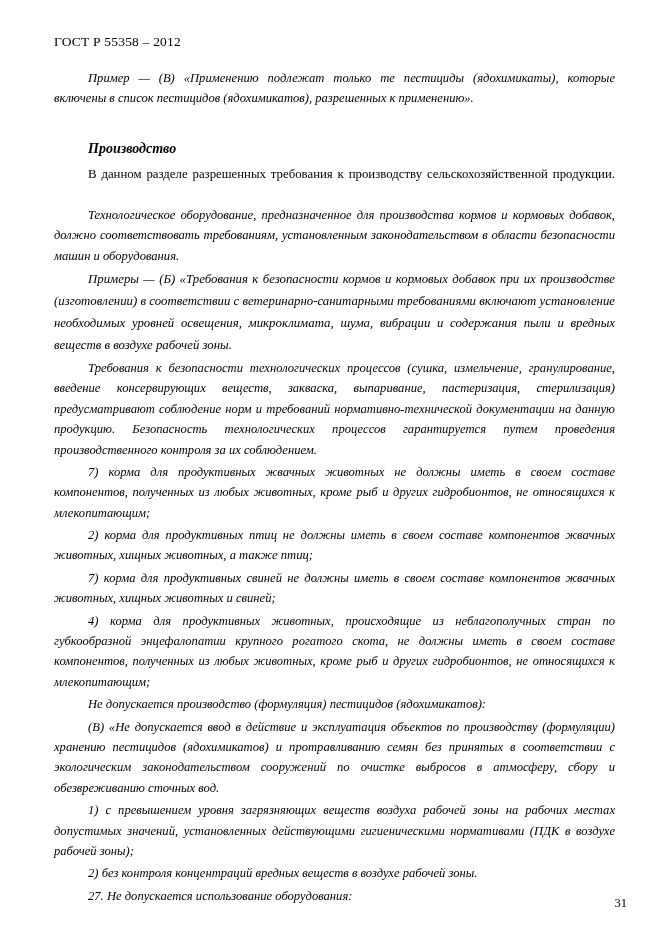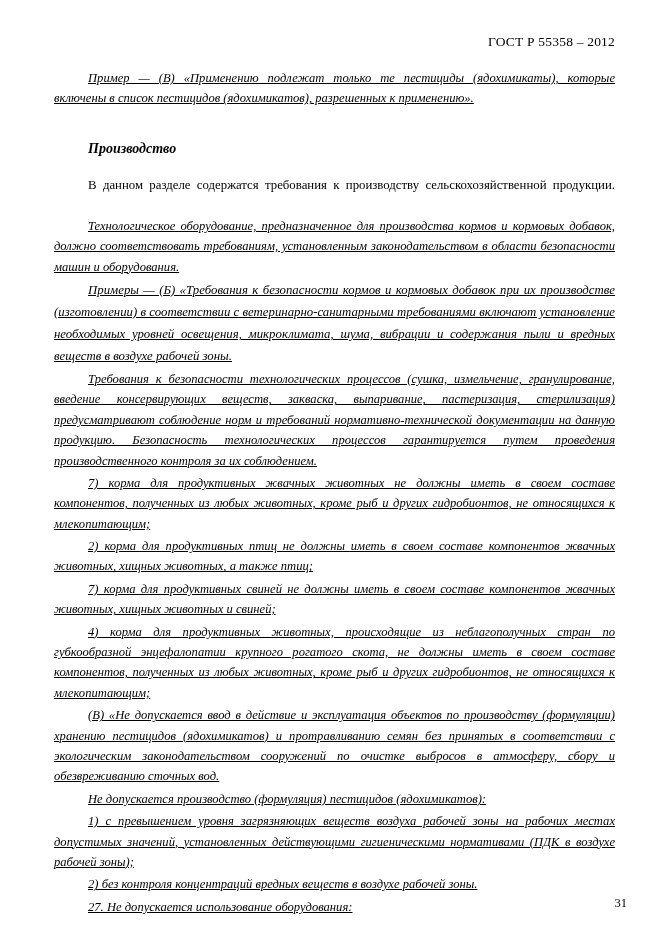--- a/index.html
+++ b/index.html
@@ -16,43 +16,41 @@
     overflow: hidden;
   }
   .page {
     position: relative;
     width: 661px;
     height: 935px;
     box-sizing: border-box;
     padding: 34px 46px 30px 54px;
   }
   .doc-header {
-    text-align: right;
     font-size: 13.5px;
     letter-spacing: 0.2px;
     margin-bottom: 18px;
     white-space: nowrap;
   }
   .para {
     font-size: 12.6px;
     line-height: 1.62;
     text-align: justify;
     text-indent: 34px;
     margin: 0 0 2px 0;
   }
   .italic {
     font-style: italic;
-    text-decoration: underline;
   }
   .section-heading {
     font-size: 14px;
     font-style: italic;
     font-weight: bold;
     text-indent: 34px;
-    margin: 16px 0 17px 0;
+    margin: 16px 0 6px 0;
   }
   .gap-med { height: 14px; }
   .gap-large { height: 18px; }
   .p-wide {
     font-size: 12.8px;
     line-height: 1.72;
   }
   .justify-stretch {
     text-align-last: justify;
   }
@@ -69,42 +67,42 @@
 <div class="page">
 
   <div class="doc-header">ГОСТ Р 55358 – 2012</div>
 
   <p class="para italic">Пример — (В) «Применению подлежат только те пестициды (ядохимикаты), которые включены в список пестицидов (ядохимикатов), разрешенных к применению».</p>
 
   <div class="gap-med"></div>
 
   <div class="section-heading">Производство</div>
 
-  <p class="para p-wide justify-stretch">В данном разделе содержатся требования к производству сельскохозяйственной продукции.</p>
+  <p class="para p-wide justify-stretch">В данном разделе разрешенных требования к производству сельскохозяйственной продукции.</p>
 
   <div class="gap-large"></div>
 
   <p class="para italic">Технологическое оборудование, предназначенное для производства кормов и кормовых добавок, должно соответствовать требованиям, установленным законодательством в области безопасности машин и оборудования.</p>
 
   <p class="para italic p-wide">Примеры — (Б) «Требования к безопасности кормов и кормовых добавок при их производстве (изготовлении) в соответствии с ветеринарно-санитарными требованиями включают установление необходимых уровней освещения, микроклимата, шума, вибрации и содержания пыли и вредных веществ в воздухе рабочей зоны.</p>
 
   <p class="para italic">Требования к безопасности технологических процессов (сушка, измельчение, гранулирование, введение консервирующих веществ, закваска, выпаривание, пастеризация, стерилизация) предусматривают соблюдение норм и требований нормативно-технической документации на данную продукцию. Безопасность технологических процессов гарантируется путем проведения производственного контроля за их соблюдением.</p>
 
 
   <p class="para italic">7) корма для продуктивных жвачных животных не должны иметь в своем составе компонентов, полученных из любых животных, кроме рыб и других гидробионтов, не относящихся к млекопитающим;</p>
 
   <p class="para italic">2) корма для продуктивных птиц не должны иметь в своем составе компонентов жвачных животных, хищных животных, а также птиц;</p>
 
   <p class="para italic">7) корма для продуктивных свиней не должны иметь в своем составе компонентов жвачных животных, хищных животных и свиней;</p>
 
   <p class="para italic">4) корма для продуктивных животных, происходящие из неблагополучных стран по губкообразной энцефалопатии крупного рогатого скота, не должны иметь в своем составе компонентов, полученных из любых животных, кроме рыб и других гидробионтов, не относящихся к млекопитающим;</p>
 
+  <p class="para italic">Не допускается производство (формуляция) пестицидов (ядохимикатов):</p>
+
   <p class="para italic">(В) «Не допускается ввод в действие и эксплуатация объектов по производству (формуляции) хранению пестицидов (ядохимикатов) и протравливанию семян без принятых в соответствии с экологическим законодательством сооружений по очистке выбросов в атмосферу, сбору и обезвреживанию сточных вод.</p>
-
-  <p class="para italic">Не допускается производство (формуляция) пестицидов (ядохимикатов):</p>
 
   <p class="para italic">1) с превышением уровня загрязняющих веществ воздуха рабочей зоны на рабочих местах допустимых значений, установленных действующими гигиеническими нормативами (ПДК в воздухе рабочей зоны);</p>
 
   <p class="para italic">2) без контроля концентраций вредных веществ в воздухе рабочей зоны.</p>
 
   <p class="para italic">27. Не допускается использование оборудования:</p>
 
   <div class="page-number">31</div>
 
 </div>

